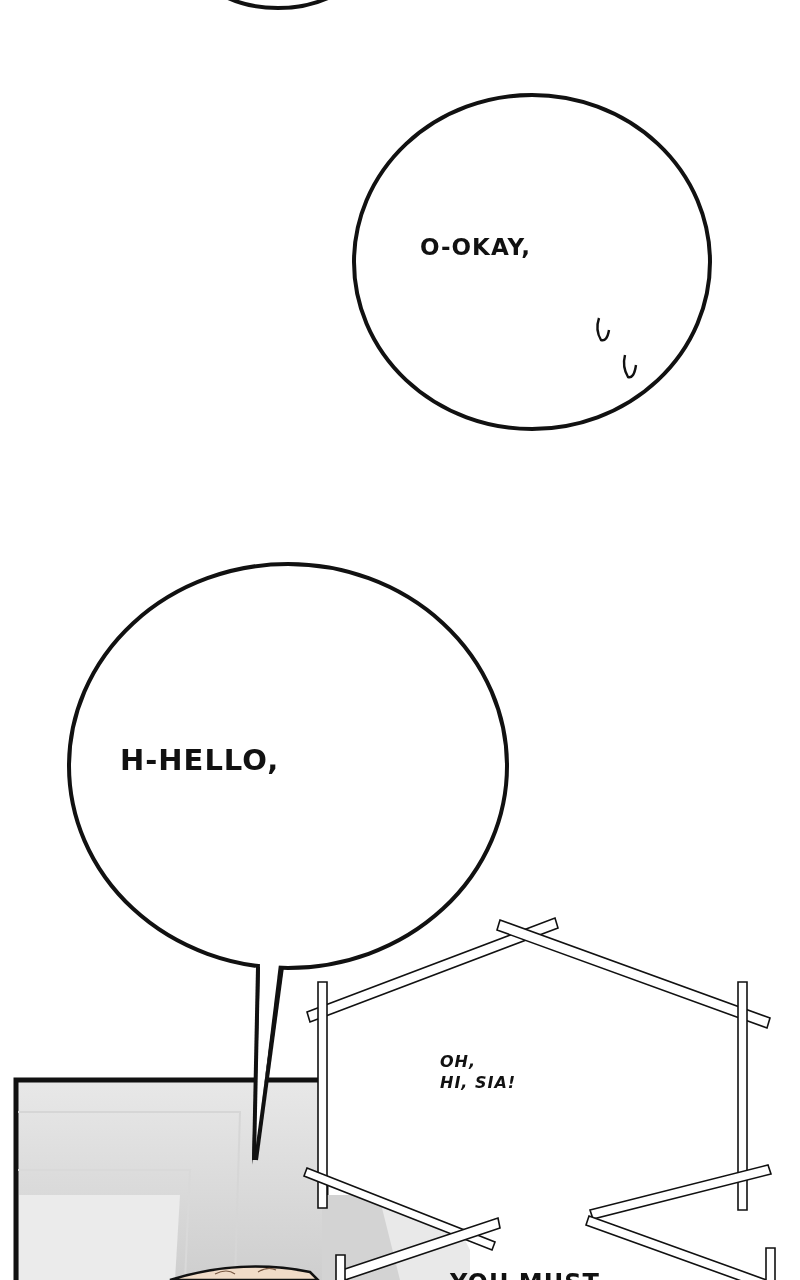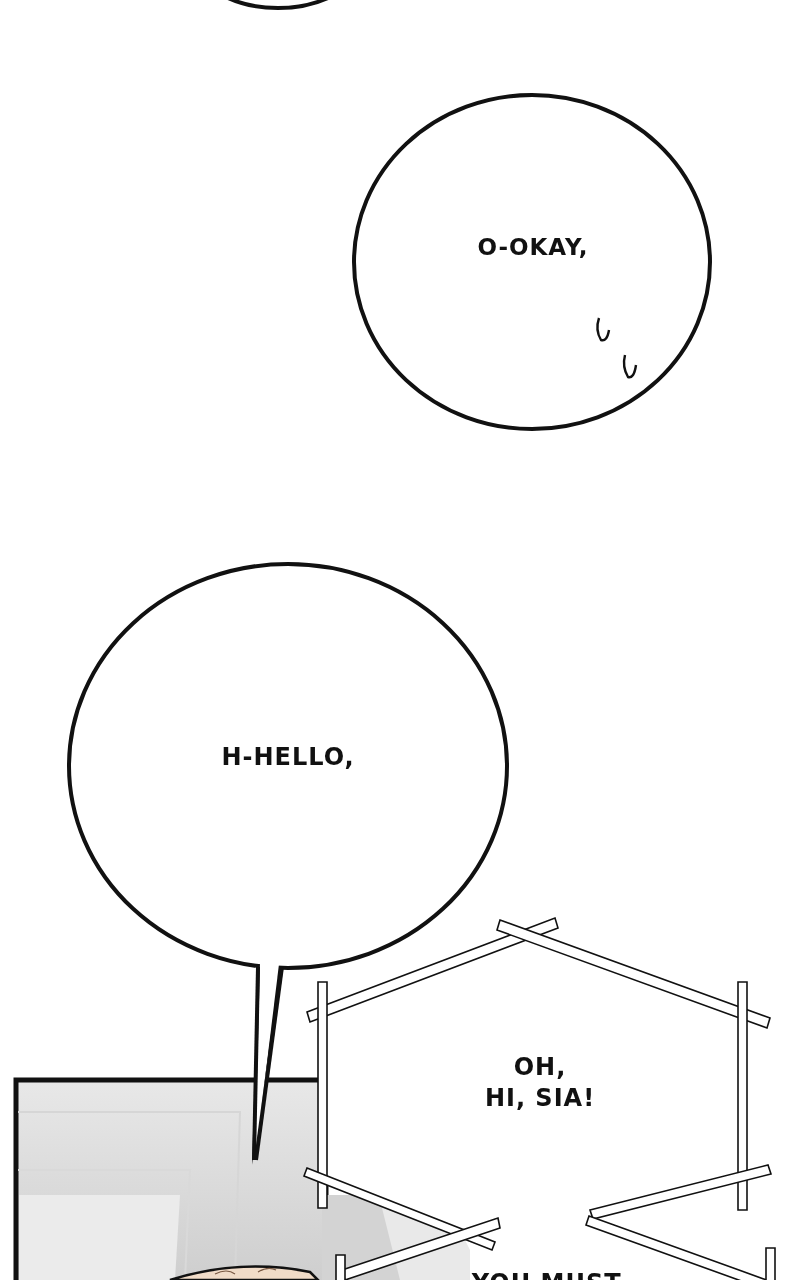--- a/index.html
+++ b/index.html
@@ -3,21 +3,21 @@
   <meta charset="utf-8">
   <style>
     html, body { margin: 0; padding: 0; }
     body {
       width: 800px; height: 1280px; overflow: hidden;
       background: #ffffff; position: relative;
       font-family: "DejaVu Sans", sans-serif;
     }
     .layer { position: absolute; left: 0; top: 0; }
     .text {
-      position: absolute; text-align: center; color: #111;
+      position: absolute; color: #111;
       font-family: "DejaVu Sans", sans-serif;
       font-weight: bold; letter-spacing: 1px;
       text-transform: uppercase;
       line-height: 1.3;
     }
   </style>
 </head>
 <body>
 
 <svg class="layer" width="800" height="1280" viewBox="0 0 800 1280">
@@ -73,24 +73,24 @@
       <polygon points="336,1255 345,1255 345,1290 336,1290"></polygon>
       <polygon points="766,1248 775,1248 775,1290 766,1290"></polygon>
     </g>
   </g>
 </svg>
 
 <div class="text" style="left:420px; top:233px; width:226px; font-size:23px;">
   <div>O-OKAY,</div>
 </div>
 
-<div class="text" style="left:120px; top:742px; width:336px; font-size:24px;">
+<div class="text" style="left:120px; top:742px; width:336px; font-size:29px;">
   <div>H-HELLO,</div>
 </div>
 
-<div class="text" style="left:440px; top:1052px; width:200px; font-size:24px;">
+<div class="text" style="left:440px; top:1052px; width:200px; font-size:16px;font-style:italic;">
   <div>OH,</div>
   <div>HI, SIA!</div>
 </div>
 
 <div class="text" style="left:450px; top:1268px; width:220px; font-size:24px;">
   <div>YOU MUST...</div>
 </div>
 
 </body></html>

